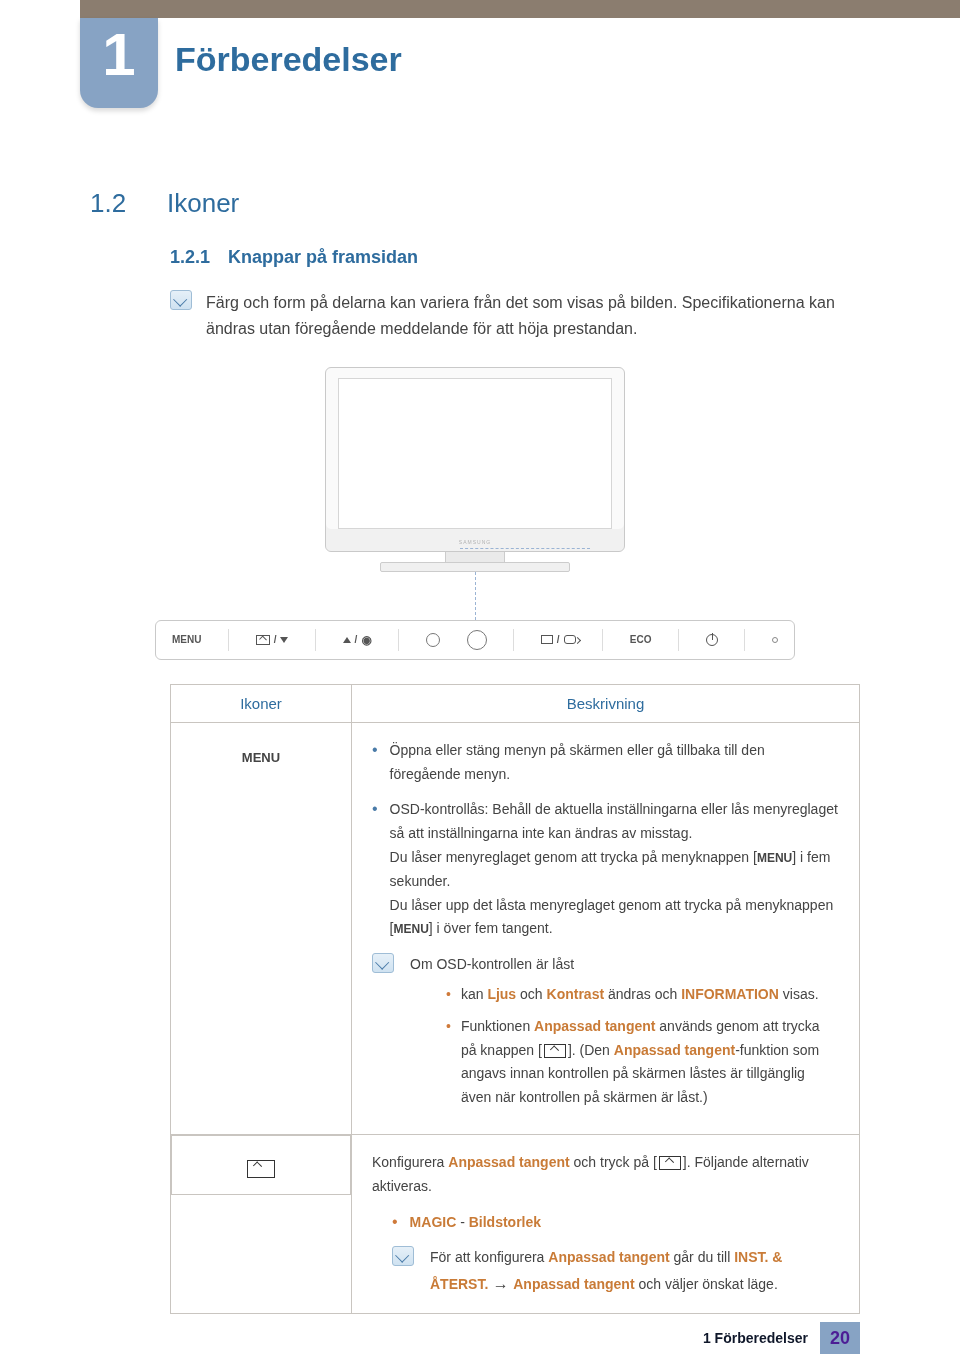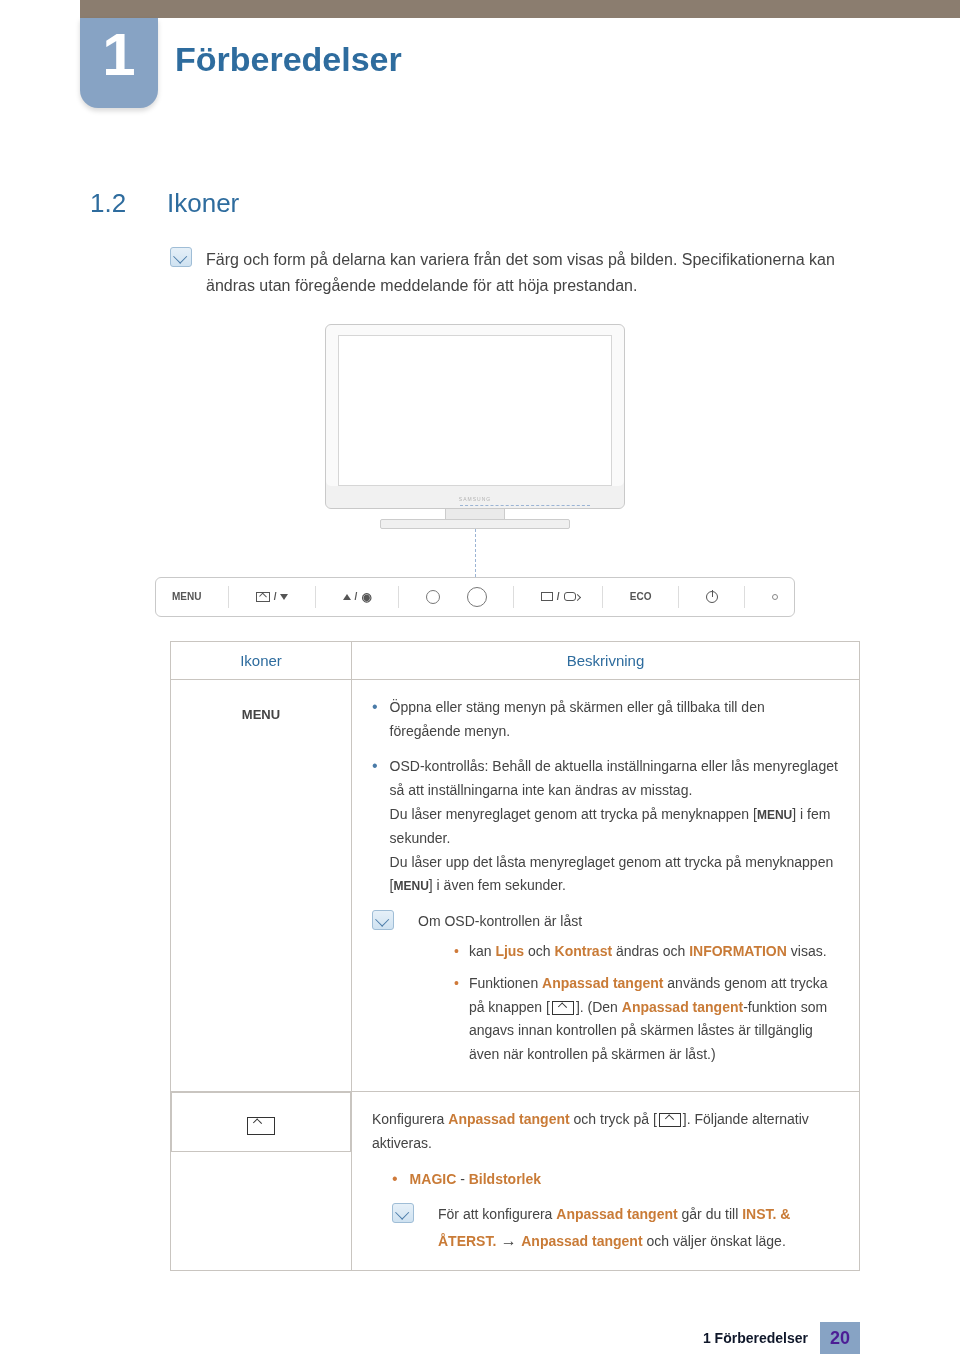--- a/index.html
+++ b/index.html
@@ -99,21 +99,21 @@
     border-collapse: collapse; width: 690px;
   }
   .tbl th { font-weight: normal; color: #2e6c9e; font-size: 15px; padding: 10px 14px; border: 1px solid #c9c5c0; }
   .tbl td { border: 1px solid #c9c5c0; padding: 16px 20px; font-size: 14px; line-height: 1.7; color: #444; vertical-align: top; }
   .tbl .col-icon { width: 180px; text-align: center; font-size: 13px; font-weight: bold; vertical-align: top; padding-top: 24px; }
   
   .bullet { display: flex; gap: 12px; margin-bottom: 12px; }
   .bullet-dot { color: #4a7ba8; font-size: 16px; line-height: 1.4; }
   .bullet-body { flex: 1; }
   
-  .sub-note { display: flex; gap: 24px; margin-top: 6px; }
+  .sub-note { display: flex; gap: 16px; margin-top: 6px; }
   .sub-bullets { margin-left: 36px; margin-top: 6px; }
   .sub-bullet { display: flex; gap: 10px; margin-bottom: 8px; }
   .red-dot { color: #cf7a3a; font-size: 14px; line-height: 1.6; }
   
   .hl { color: #c97b37; font-weight: bold; }
   .kw { font-family: Arial; font-weight: bold; font-size: 12px; }
   .inline-ic {
     display: inline-block; width: 22px; height: 14px; border: 1.5px solid #333;
     vertical-align: middle; position: relative; margin: 0 2px;
   }
@@ -146,20 +146,24 @@
   </div>
   <div class="chapter-title">Förberedelser</div>
 
   <div class="content">
 
     <div class="section-row">
       <div class="section-num">1.2</div>
       <div class="section-title">Ikoner</div>
     </div>
 
+    <div class="subsection-row">
+      <div class="subsection-num">1.2.1</div>
+      <div class="subsection-title">Knappar på framsidan</div>
+    </div>
 
     <div class="note-block">
       <div class="note-icon"></div>
       <div class="note-text">Färg och form på delarna kan variera från det som visas på bilden. Specifikationerna kan ändras utan föregående meddelande för att höja prestandan.</div>
     </div>
 
     <div class="diagram">
       <div class="monitor-wrap">
         <div class="monitor-bezel">
           <div class="monitor-screen"></div>
@@ -214,21 +218,21 @@
               <div class="bullet-body">Öppna eller stäng menyn på skärmen eller gå tillbaka till den föregående menyn.</div>
             </div>
             <div class="bullet">
               <div class="bullet-dot">•</div>
               <div class="bullet-body">
                 <div>OSD-kontrollås: Behåll de aktuella inställningarna eller lås menyreglaget så att inställningarna inte kan ändras av misstag.</div>
                 <div>
                   <span>Du låser menyreglaget genom att trycka på menyknappen [</span><span class="kw">MENU</span><span>] i fem sekunder.</span>
                 </div>
                 <div>
-                  <span>Du låser upp det låsta menyreglaget genom att trycka på menyknappen [</span><span class="kw">MENU</span><span>] i även fem sekunder.</span>
+                  <span>Du låser upp det låsta menyreglaget genom att trycka på menyknappen [</span><span class="kw">MENU</span><span>] i över fem tangent.</span>
                 </div>
               </div>
             </div>
             <div class="sub-note">
               <div class="note-icon"></div>
               <div style="flex:1">
                 <div>Om OSD-kontrollen är låst</div>
                 <div class="sub-bullets">
                   <div class="sub-bullet">
                     <div class="red-dot">•</div>

